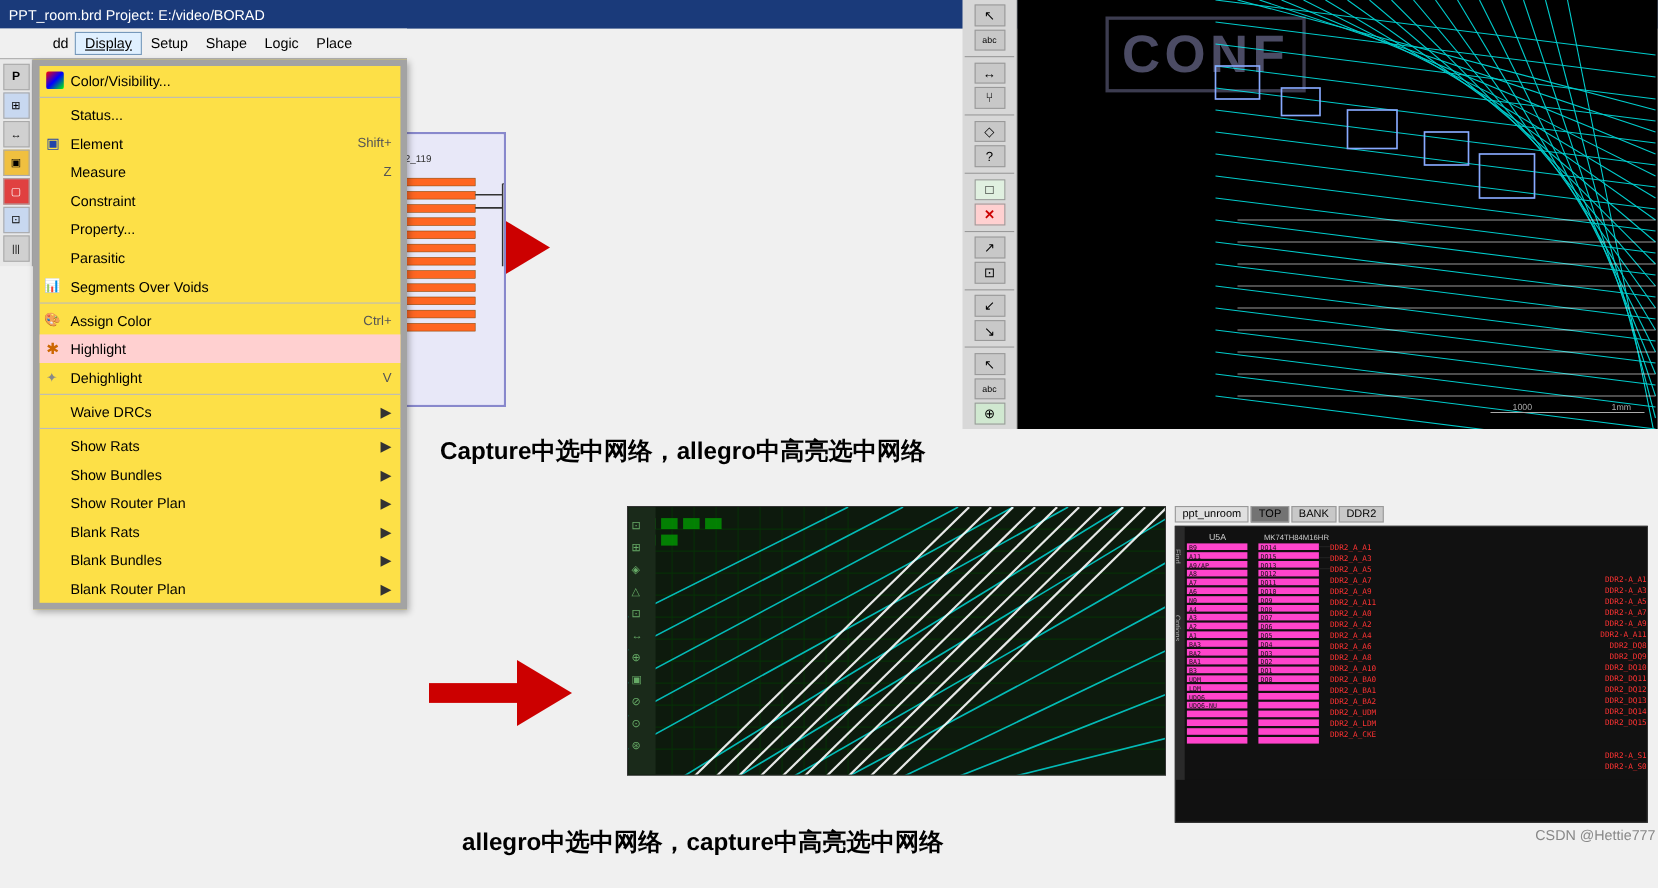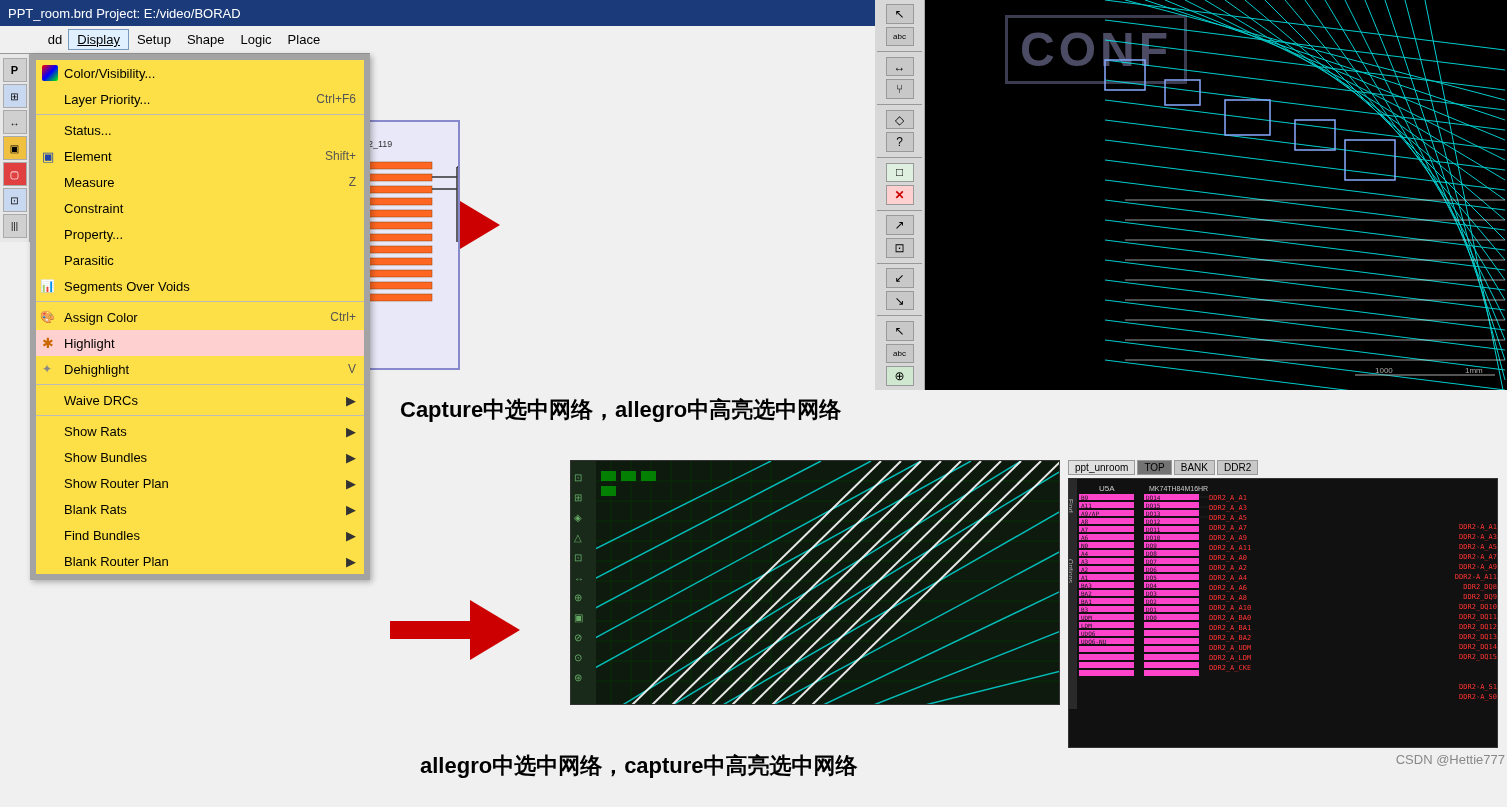--- a/index.html
+++ b/index.html
@@ -200,24 +200,20 @@
   <div class="toolbar-icon colored">⊡</div>
   <div class="toolbar-icon" style="font-size:9px;">|||</div>
 </div>
 
 <div class="dropdown-menu">
 
   <div class="menu-item">
     <span style="position:absolute;left:6px;top:50%;transform:translateY(-50%);width:16px;height:16px;background:linear-gradient(135deg,#ff0000,#0000ff,#00ff00);border-radius:2px;"></span>
     <span>Color/Visibility...</span>
   </div>
-  <div class="menu-item">
-    <span>Layer Priority...</span>
-    <span class="shortcut">Ctrl+F6</span>
-  </div>
   <div class="menu-divider"></div>
   <div class="menu-item">
     <span>Status...</span>
   </div>
   <div class="menu-item icon-box">
     <span>Element</span>
     <span class="shortcut">Shift+</span>
   </div>
   <div class="menu-item">
     <span>Measure</span>
@@ -263,21 +259,21 @@
   </div>
   <div class="menu-item">
     <span>Show Router Plan</span>
     <span class="arrow">▶</span>
   </div>
   <div class="menu-item">
     <span>Blank Rats</span>
     <span class="arrow">▶</span>
   </div>
   <div class="menu-item">
-    <span>Find Bundles</span>
+    <span>Blank Bundles</span>
     <span class="arrow">▶</span>
   </div>
   <div class="menu-item">
     <span>Blank Router Plan</span>
     <span class="arrow">▶</span>
   </div>
 </div>
 
 <div style="position:absolute;top:195px;left:370px;display:flex;align-items:center;">
   <div style="width:80px;height:18px;background:#cc0000;"></div>

